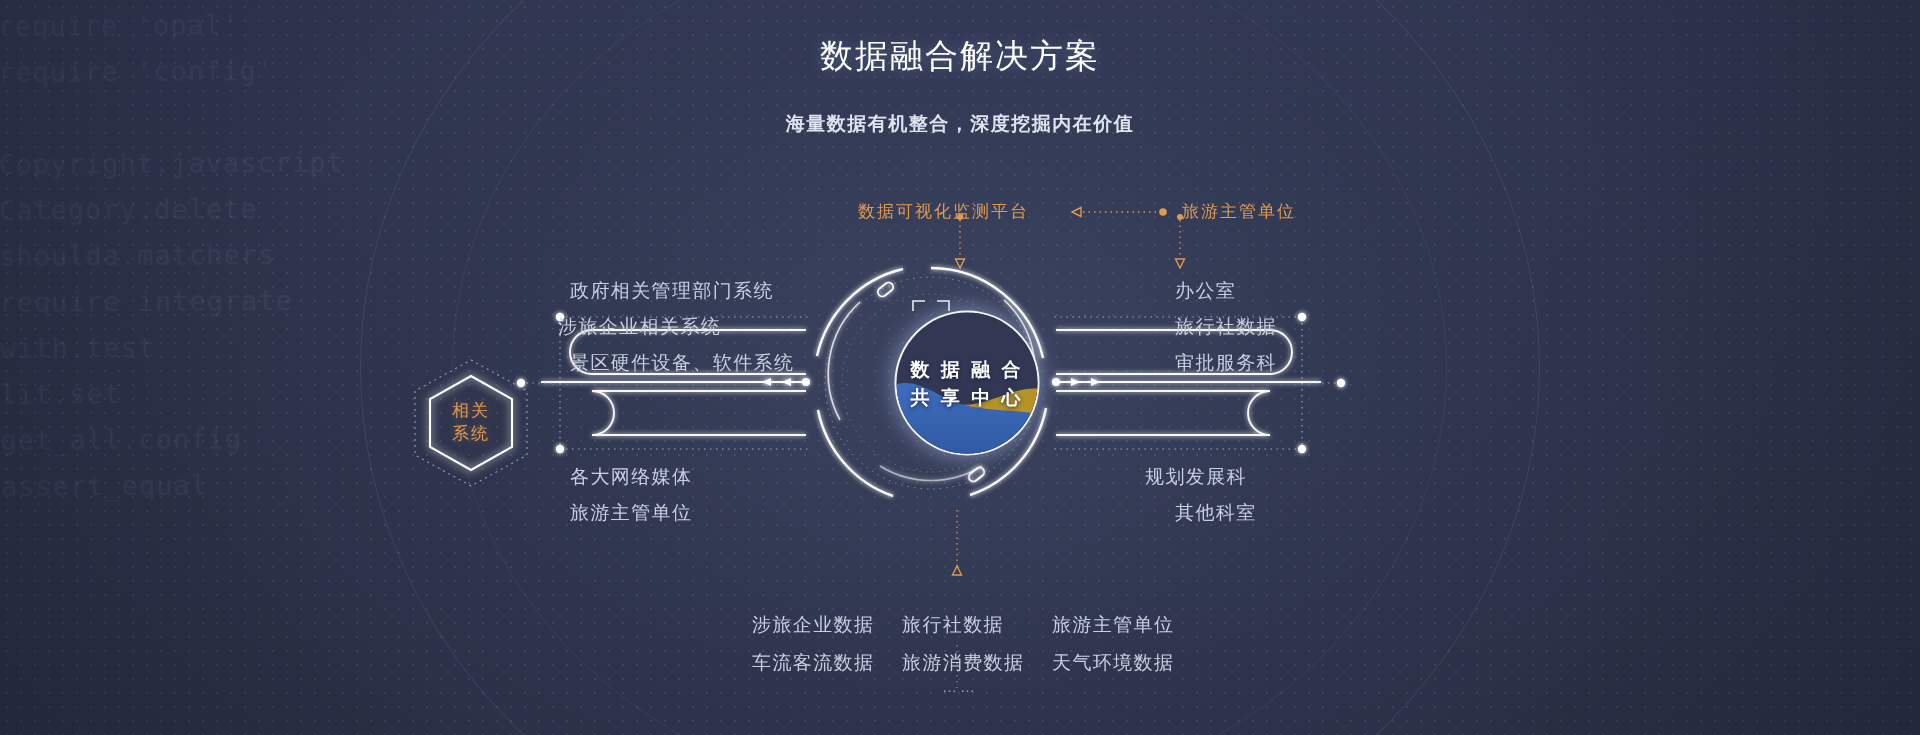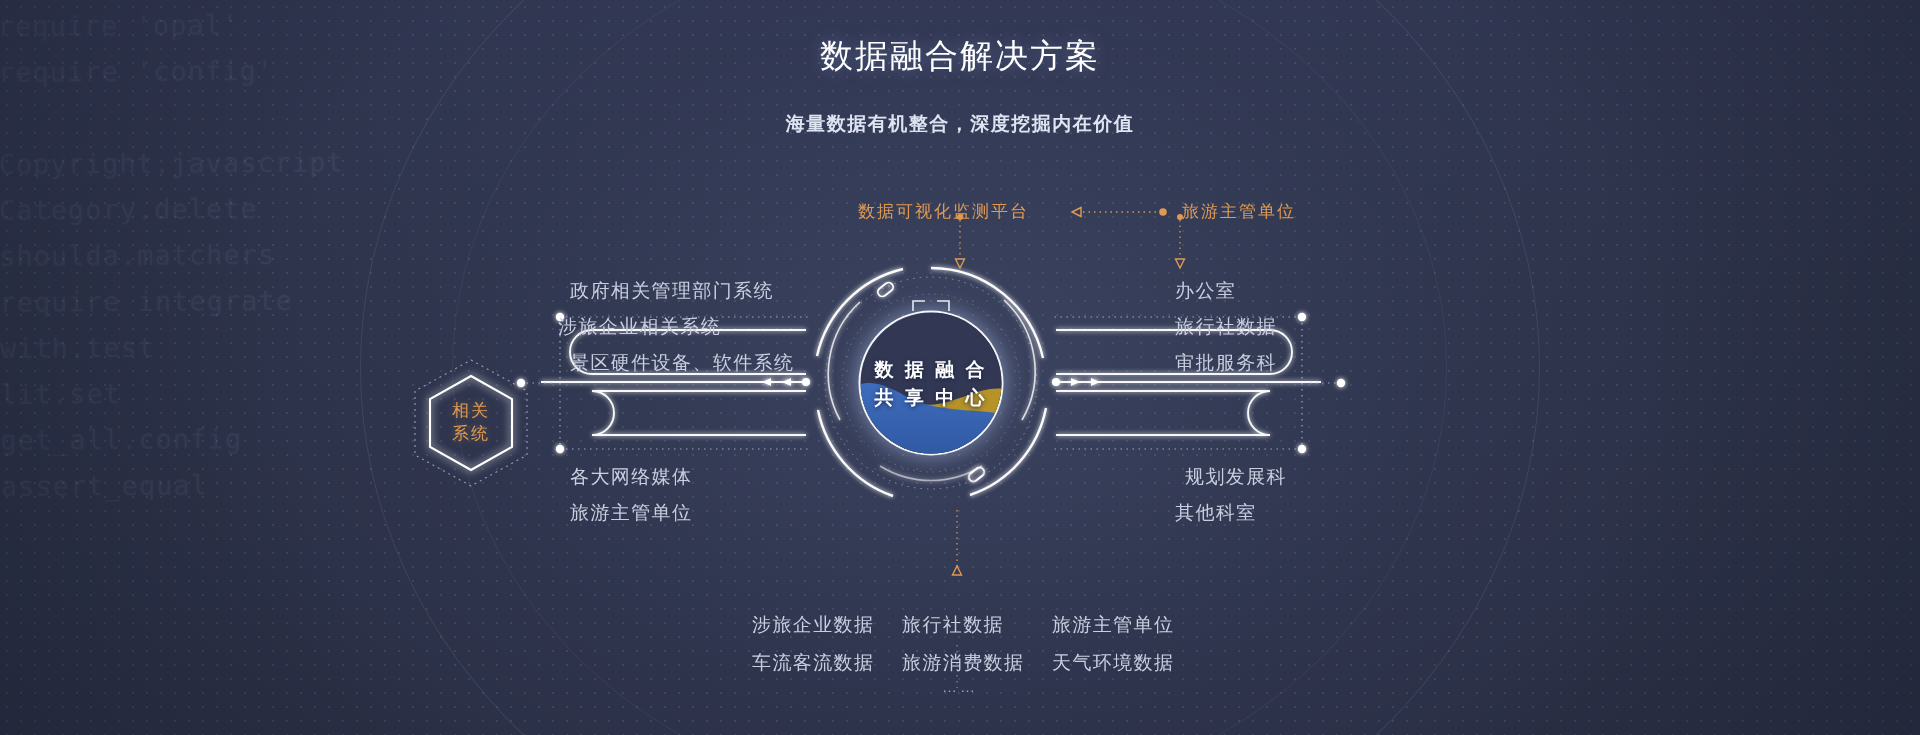--- a/index.html
+++ b/index.html
@@ -60,21 +60,21 @@
   .hexwrap{position:absolute;z-index:9;font-family:Liberation Serif, serif;}
   .hexwrap svg{display:block;overflow:visible;}
   .hextxt{
     position:absolute;inset:0;display:flex;flex-direction:column;
     align-items:center;justify-content:center;
     color:#e09a52;font-size:17px;line-height:1.35;letter-spacing:2px;font-weight:normal;
     text-shadow:0 0 8px rgba(224,154,82,0.35);
   }
   
   #sphere{
-    position:absolute;left:931px;top:383px;width:145px;height:145px;
+    position:absolute;left:967px;top:383px;width:145px;height:145px;
     transform:translate(-50%,-50%);
     border-radius:50%;
     overflow:hidden;
     border:2px solid rgba(255,255,255,0.95);
     box-shadow:0 0 22px rgba(190,210,255,0.55),inset 0 0 18px rgba(120,150,230,0.25);
     z-index:10;
     background:#323854;
   }
   #spheretxt{
     position:absolute;inset:0;z-index:4;display:flex;flex-direction:column;
@@ -268,21 +268,21 @@
 
   <div class="lbl" style="left:570px;top:278px;">政府相关管理部门系统</div>
   <div class="lbl" style="left:558px;top:314px;">涉旅企业相关系统</div>
   <div class="lbl" style="left:570px;top:350px;">景区硬件设备、软件系统</div>
   <div class="lbl" style="left:570px;top:464px;">各大网络媒体</div>
   <div class="lbl" style="left:570px;top:500px;">旅游主管单位</div>
 
   <div class="lbl right" style="left:1175px;top:278px;">办公室</div>
   <div class="lbl right" style="left:1175px;top:314px;">旅行社数据</div>
   <div class="lbl right" style="left:1175px;top:350px;">审批服务科</div>
-  <div class="lbl right" style="left:1185px;top:464px;">规划发展科</div>
+  <div class="lbl right" style="left:1145px;top:464px;">规划发展科</div>
   <div class="lbl right" style="left:1175px;top:500px;">其他科室</div>
 
   <div class="lbl" style="left:752px;top:612px;">涉旅企业数据</div>
   <div class="lbl" style="left:902px;top:612px;">旅行社数据</div>
   <div class="lbl" style="left:1052px;top:612px;">旅游主管单位</div>
   <div class="lbl" style="left:752px;top:650px;">车流客流数据</div>
   <div class="lbl" style="left:902px;top:650px;">旅游消费数据</div>
   <div class="lbl" style="left:1052px;top:650px;">天气环境数据</div>
   <div id="bottomdots" style="top:678px;">……</div>
 

